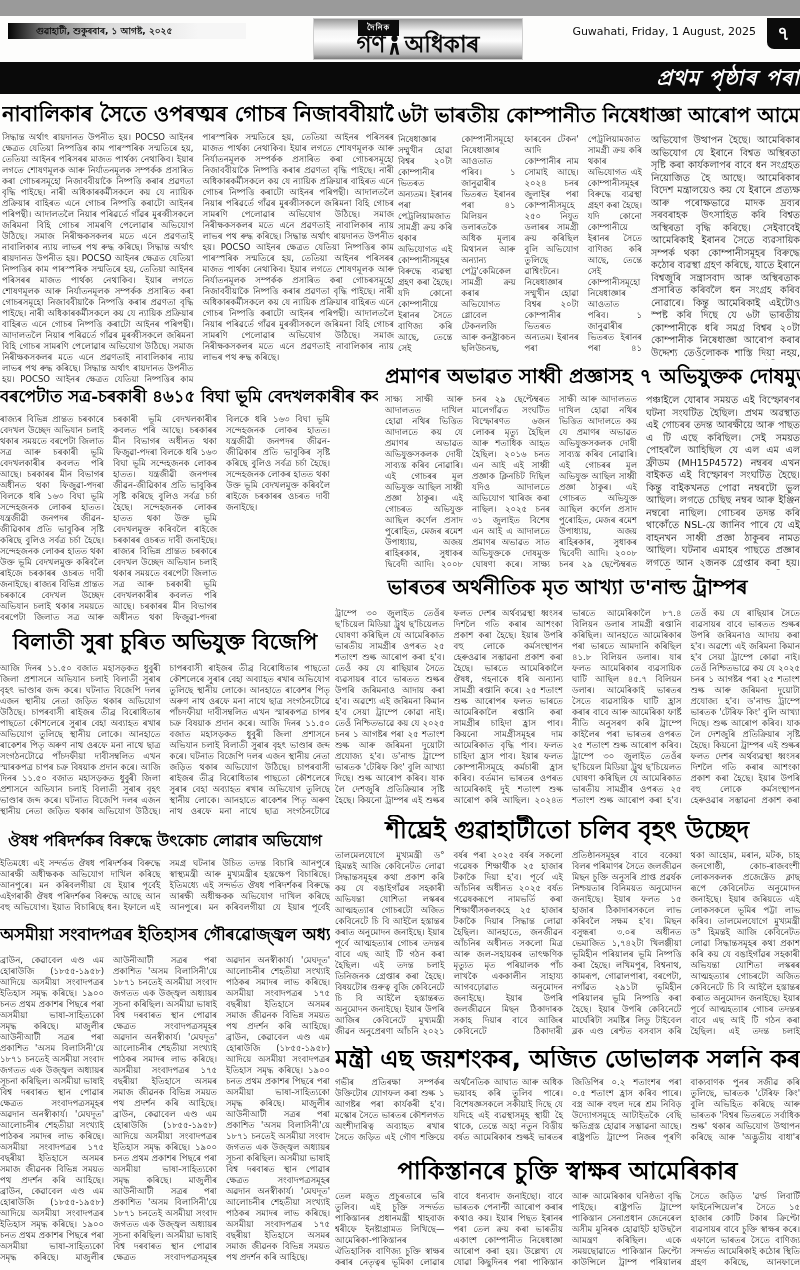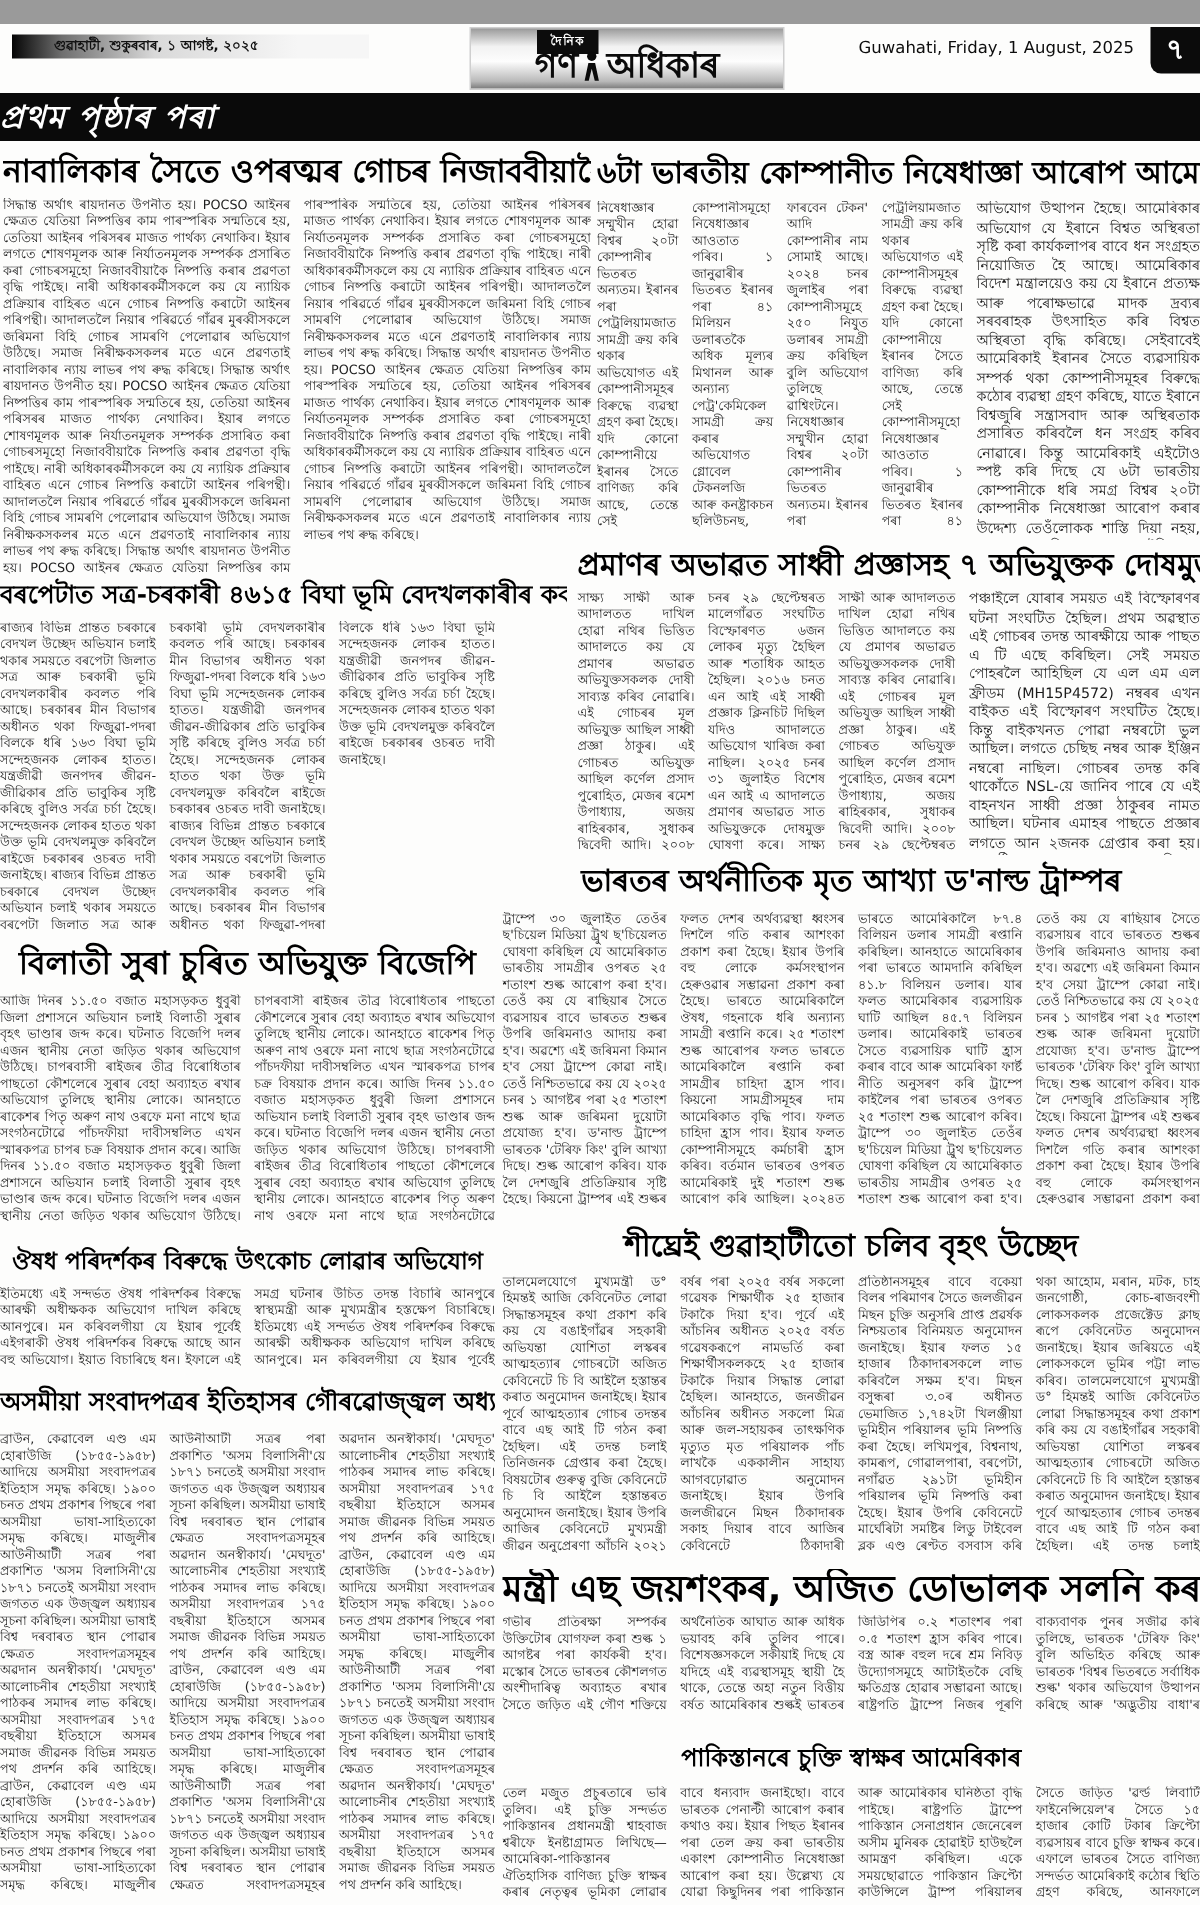--- a/index.html
+++ b/index.html
@@ -21,21 +21,21 @@
   .title-line{position:absolute;left:0;top:11px;width:100%;text-align:center;
       font-size:23px;font-weight:bold;color:#0a0a0a;white-space:nowrap;line-height:28px}
   .title-line svg{vertical-align:-3px;margin:0 3px}
   .right-date{position:absolute;right:44px;top:9px;font-size:11px;font-weight:normal;
       color:#0d0d0d;white-space:nowrap}
   .page-no{position:absolute;right:0;top:2px;width:33px;height:31px;background:#0b0b0b;
       color:#fff;font-size:19px;font-weight:bold;text-align:center;line-height:31px;
       border-radius:0 0 0 7px}
   
   .banner{position:absolute;left:0;top:46px;width:800px;height:32px;background:#0a0a0a;
-      color:#fff;text-align:left;font-size:21px;font-weight:bold;font-style:italic;
+      color:#fff;text-align:right;font-size:21px;font-weight:bold;font-style:italic;
       line-height:32px;letter-spacing:1px;overflow:hidden;white-space:nowrap}
 
   
   .article{position:absolute}
   .hl{font-weight:bold;color:#000;text-align:center;white-space:nowrap;overflow:hidden}
   .body{font-size:8.5px;line-height:11px;text-align:justify;color:#1d1d1d;
         overflow:hidden;column-gap:9px;column-fill:auto}
   .flexbody{display:flex;gap:9px}
   .wc{font-size:9.5px;line-height:12.5px;text-align:justify;color:#1b1b1b;overflow:hidden}
 
@@ -69,29 +69,29 @@
 
   #a7{left:0;top:813px;width:330px}
   #a7 .hl{font-size:15.5px;height:25px;line-height:25px}
   #a7 .body{height:59px;column-count:2;margin-top:4px}
 
   #a8{left:0;top:903px;width:330px}
   #a8 .hl{font-size:16.5px;height:31px;line-height:31px}
   #a8 .body{height:318px;column-count:3;margin-top:5px}
 
   #a9{left:335px;top:799px;width:465px}
-  #a9 .hl{font-size:20px;height:31px;line-height:31px}
+  #a9 .hl{font-size:24px;height:31px;line-height:31px}
   #a9 .body{height:191px;column-count:4;margin-top:4px}
 
   #a10{left:335px;top:1030px;width:465px}
   #a10 .hl{font-size:24px;height:27px;line-height:27px}
   #a10 .body{height:73px;column-count:4;margin-top:4px}
 
   #a11{left:335px;top:1140px;width:465px}
-  #a11 .hl{font-size:16px;height:31px;line-height:31px}
+  #a11 .hl{font-size:24px;height:31px;line-height:31px}
   #a11 .body{height:81px;column-count:4;margin-top:4px}
 
   .bottom-rule{position:absolute;left:0;top:1262px;width:800px;height:3px;background:#0c0c0c}
 </style>
 </head>
 <body>
 
 <div id="page">
 
   <header id="hdr">

